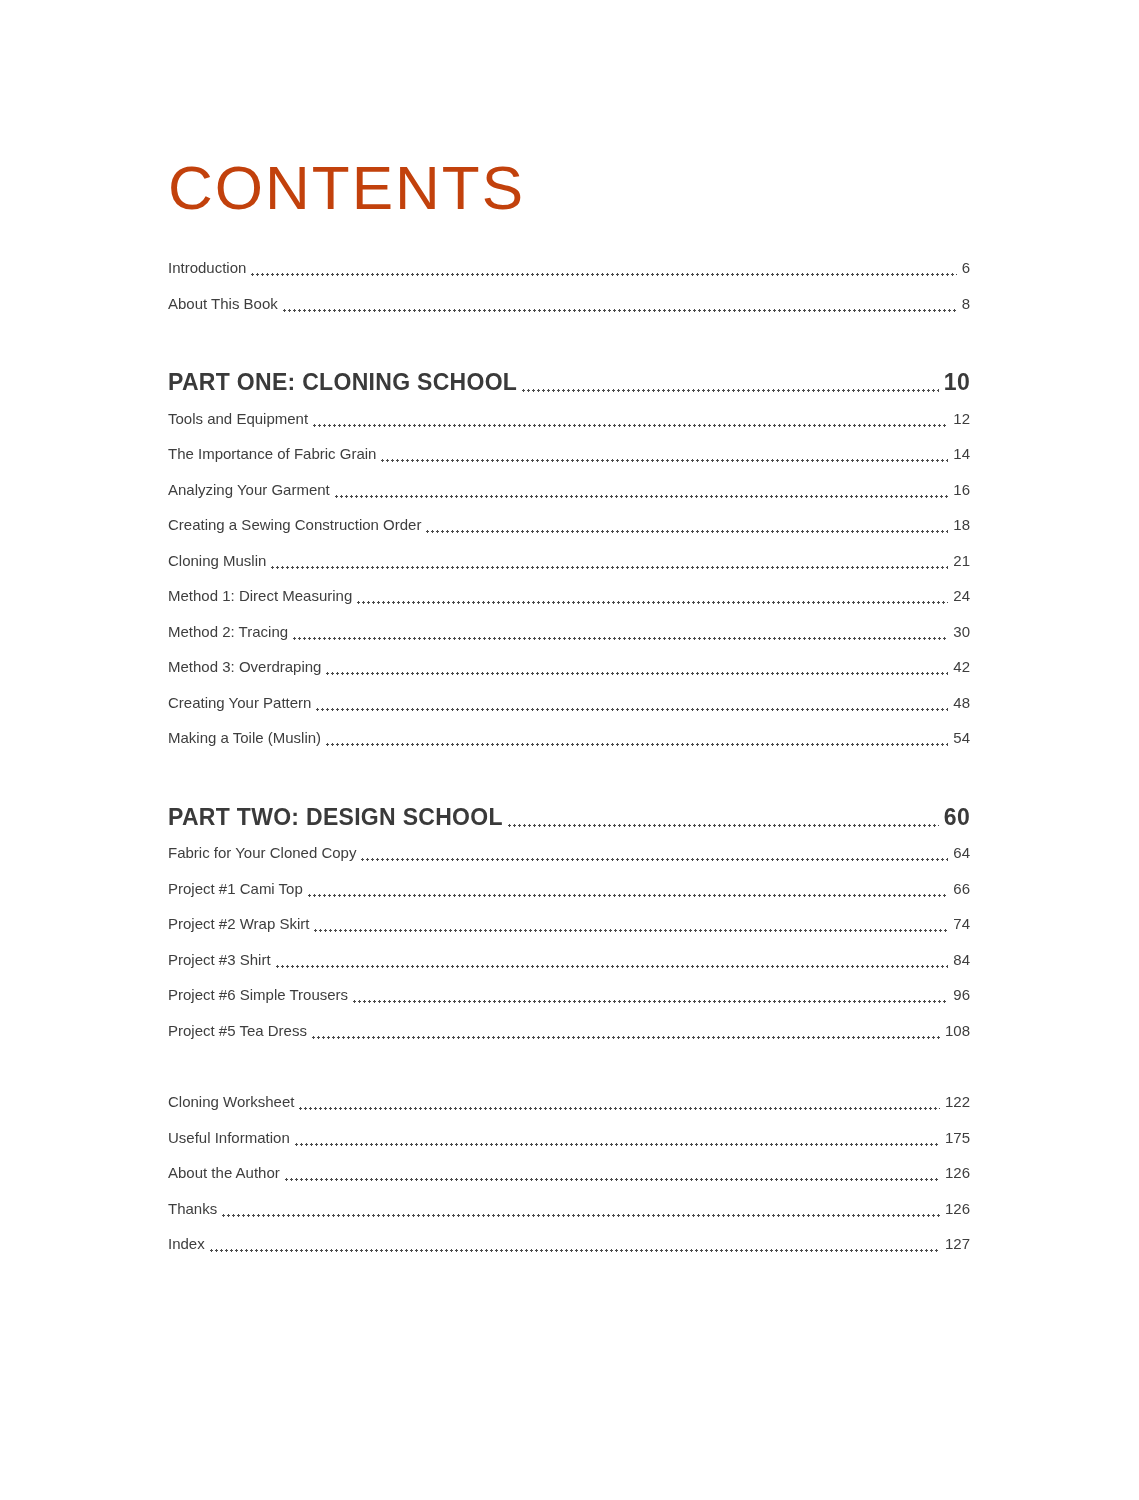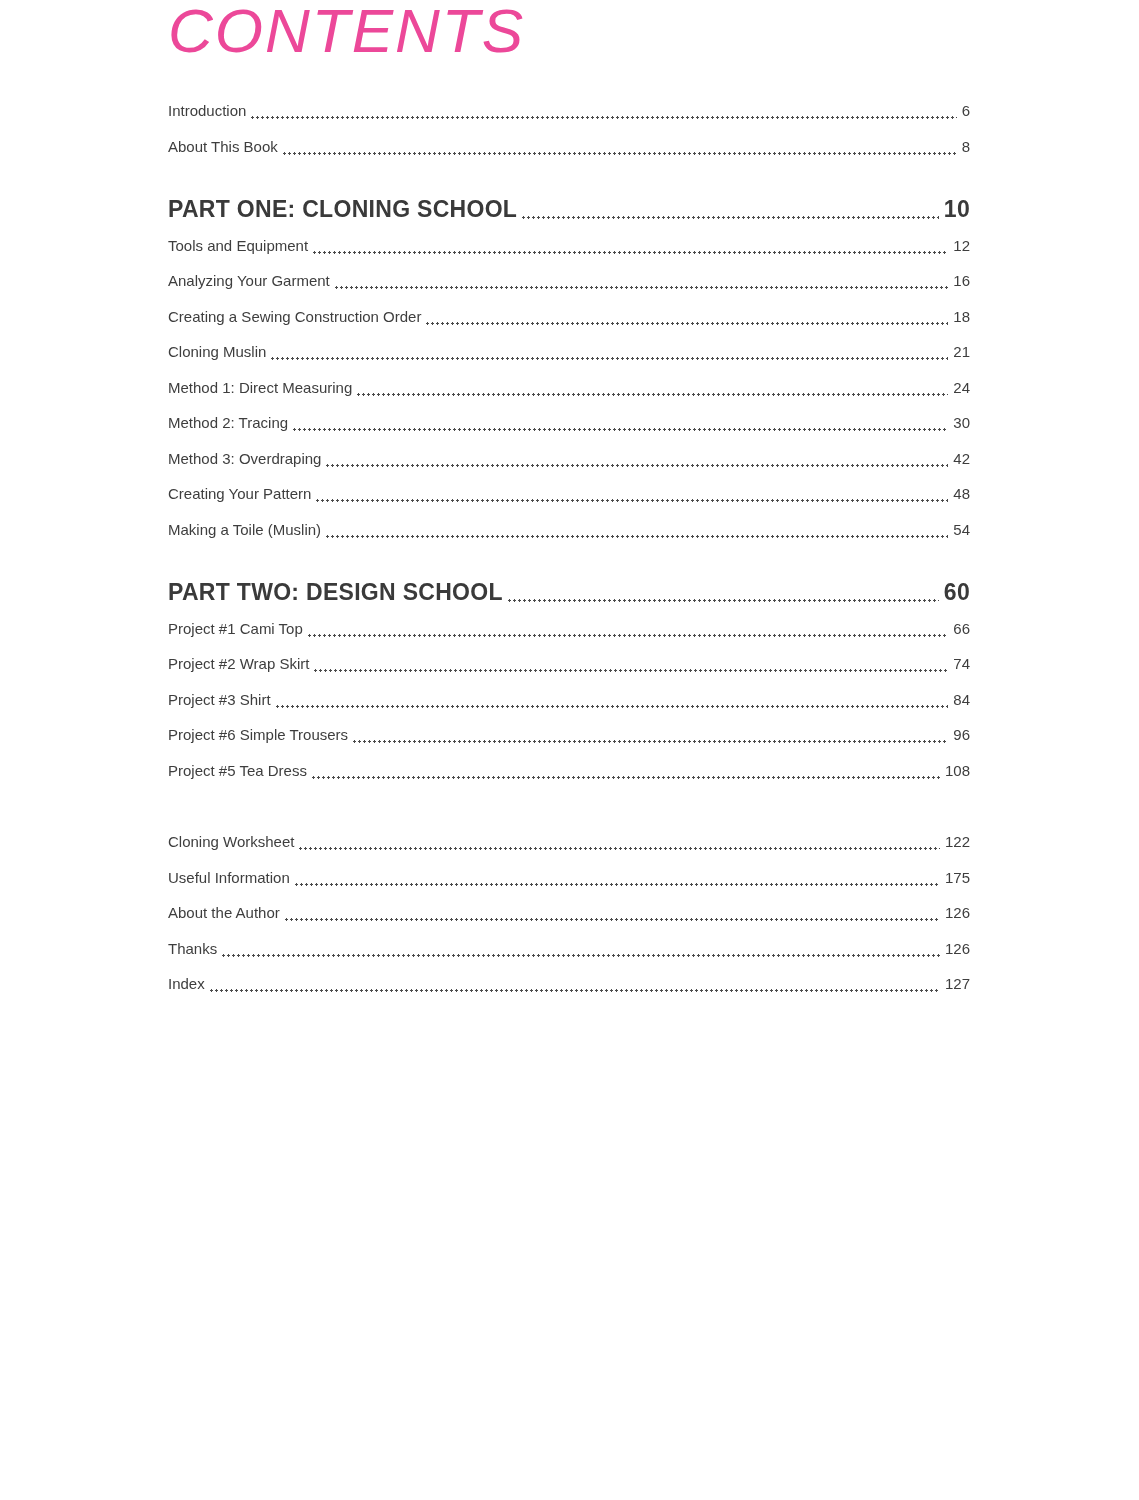--- a/index.html
+++ b/index.html
@@ -12,27 +12,27 @@
     overflow: hidden;
   }
   .page {
     width: 1139px;
     height: 1500px;
     background: #ffffff;
     padding-left: 168px;
     padding-right: 169px; 
   }
   .title {
+    margin-top: 157px;
     margin-bottom: 31px;
     font-size: 62px;
     line-height: 1.0;
     font-weight: 300;
     letter-spacing: 2px;
-    color: #ec4899;
-    font-style: italic;
+    color: #c2410c;
   }
   .toc { width: 802px; }
   .row {
     display: flex;
     align-items: center;
     height: 35.5px;
     font-size: 15px;
     color: #3e3e3e;
   }
   .row .label { white-space: nowrap; }
@@ -44,21 +44,21 @@
     background-size: 5px 5px;
     background-repeat: repeat-x;
     background-position: 0 22px;
   }
   .row .pagenum { white-space: nowrap; }
   .row.part {
     font-weight: 700;
     font-size: 23px;
     letter-spacing: 0.3px;
     color: #3a3a3a;
-    margin-top: 28px;
+    margin-top: 44px;
   }
   .row.part .leader { background-position: 0 23px; }
   .section.gap-before .row:first-child { margin-top: 36px; justify-content: center; }
 </style>
 </head>
 <body>
 
 <div class="page">
   <h1 class="title">CONTENTS</h1>
   <div class="toc" id="toc">
@@ -79,20 +79,25 @@
     <span class="label">PART ONE: CLONING SCHOOL</span>
     <span class="leader"></span>
     <span class="pagenum">10</span>
   </div>
         <div class="row">
     <span class="label">Tools and Equipment</span>
     <span class="leader"></span>
     <span class="pagenum">12</span>
   </div>
         <div class="row">
+    <span class="label">The Importance of Fabric Grain</span>
+    <span class="leader"></span>
+    <span class="pagenum">14</span>
+  </div>
+        <div class="row">
     <span class="label">Analyzing Your Garment</span>
     <span class="leader"></span>
     <span class="pagenum">16</span>
   </div>
         <div class="row">
     <span class="label">Creating a Sewing Construction Order</span>
     <span class="leader"></span>
     <span class="pagenum">18</span>
   </div>
         <div class="row">
@@ -124,20 +129,25 @@
     <span class="label">Making a Toile (Muslin)</span>
     <span class="leader"></span>
     <span class="pagenum">54</span>
   </div>
       </div>
       <div class="section">
         <div class="row part">
     <span class="label">PART TWO: DESIGN SCHOOL</span>
     <span class="leader"></span>
     <span class="pagenum">60</span>
+  </div>
+        <div class="row">
+    <span class="label">Fabric for Your Cloned Copy</span>
+    <span class="leader"></span>
+    <span class="pagenum">64</span>
   </div>
         <div class="row">
     <span class="label">Project #1 Cami Top</span>
     <span class="leader"></span>
     <span class="pagenum">66</span>
   </div>
         <div class="row">
     <span class="label">Project #2 Wrap Skirt</span>
     <span class="leader"></span>
     <span class="pagenum">74</span>

